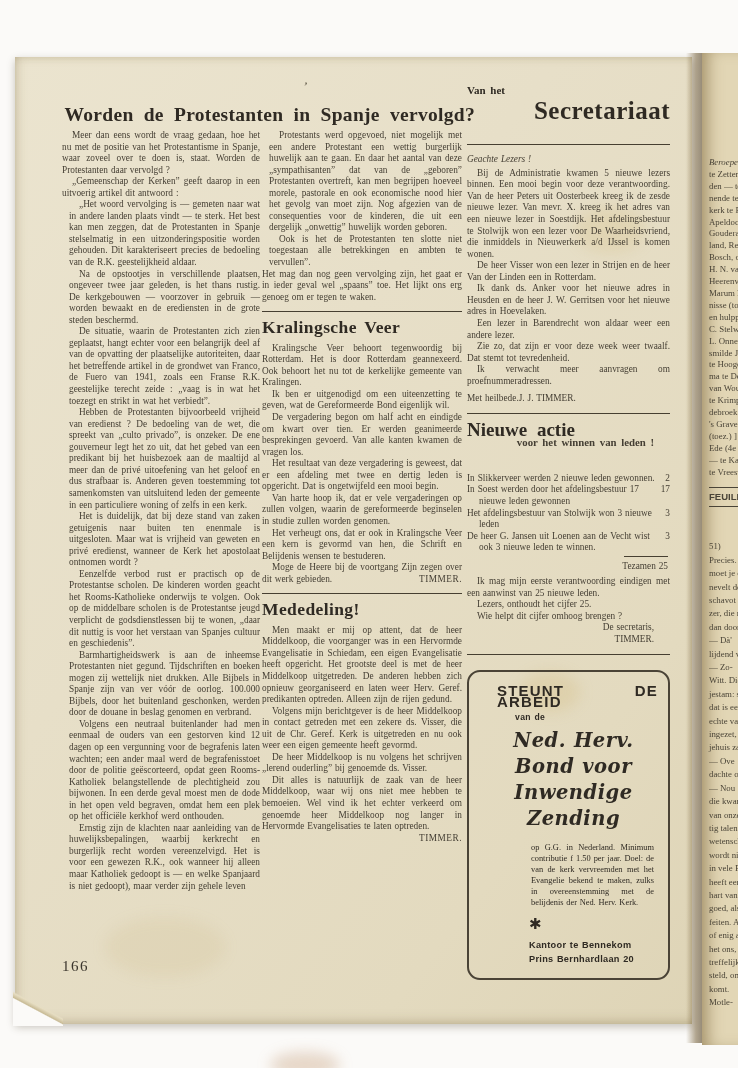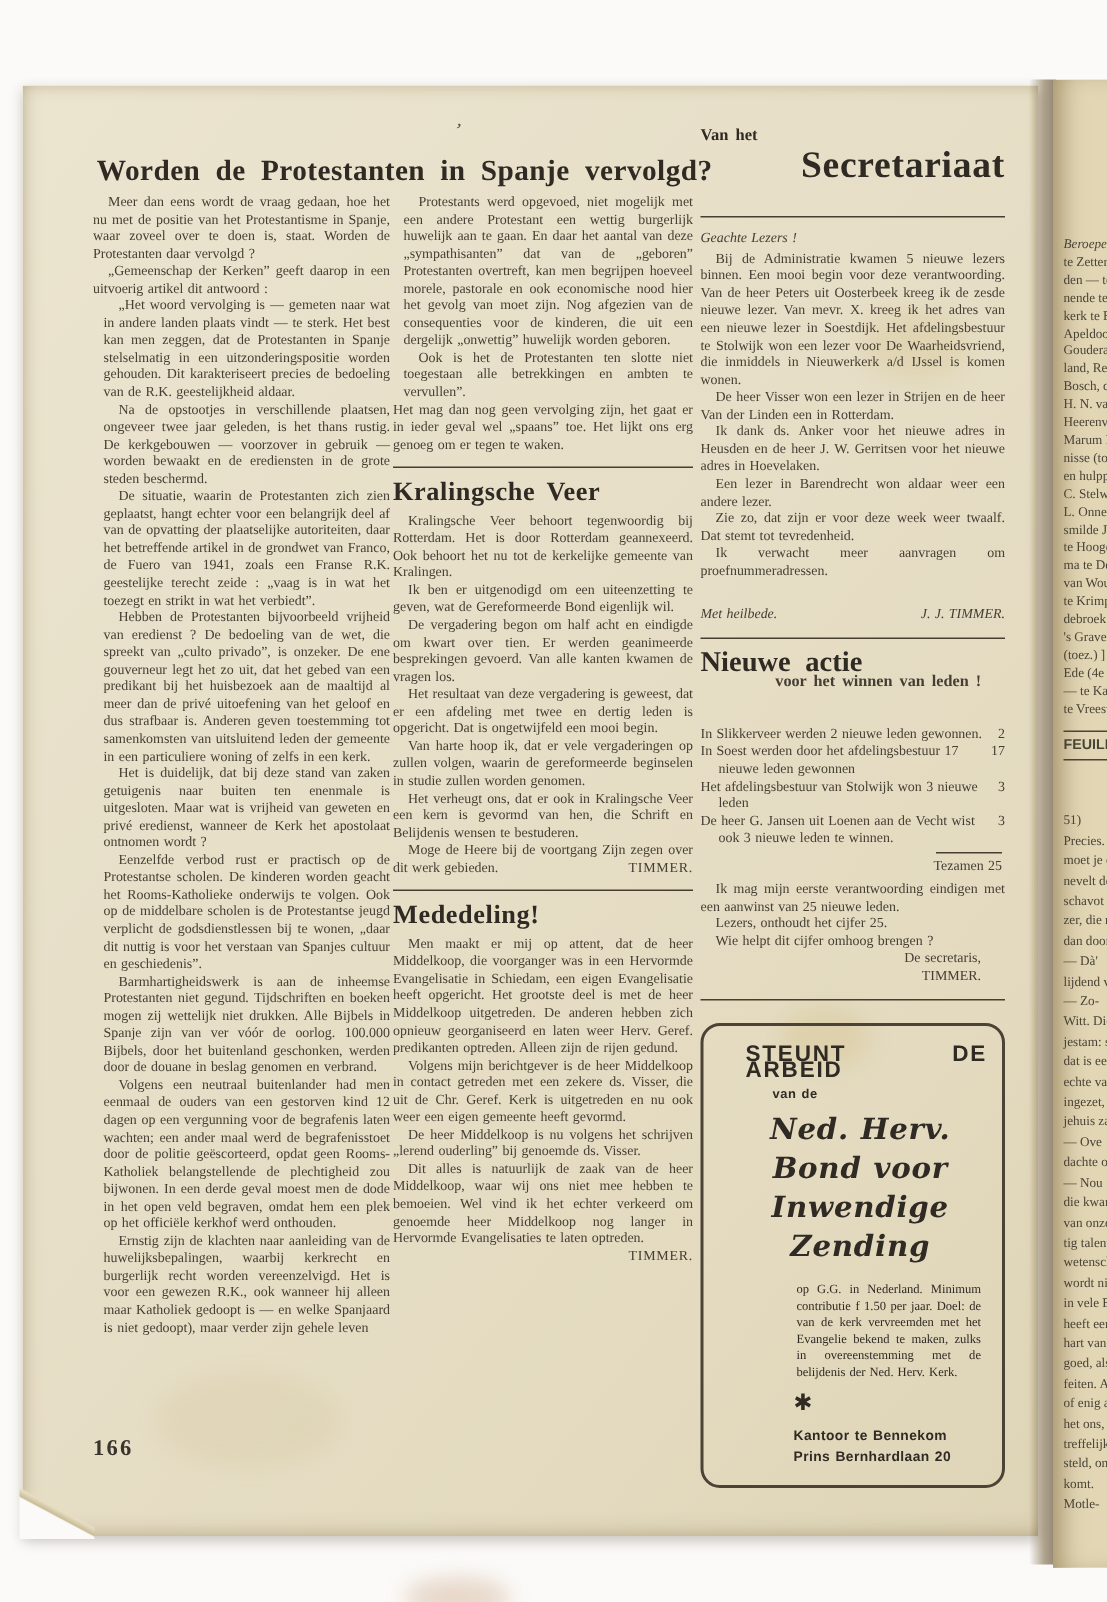--- a/index.html
+++ b/index.html
@@ -37,21 +37,21 @@
   .headline{position:absolute;left:48px;top:34px;width:412px;text-align:right;
      font-size:19.5px;color:#2f2a23;word-spacing:5px;letter-spacing:.3px;}
   .ink-mark{position:absolute;left:288px;top:22px;font-size:13px;color:#5a5342;transform:rotate(14deg);}
   .sect-title{font-size:17.5px;color:#2f2a23;margin:1px 0 9px;letter-spacing:.4px;word-spacing:3px;}
   
   .kicker{font-weight:700;font-size:11px;text-align:left;color:#2f2a23;word-spacing:2px;}
   .sec-title{font-size:25px;font-weight:700;text-align:right;letter-spacing:.5px;
      word-spacing:2px;color:#2f2a23;margin-top:0;line-height:27px;}
   .sec-rule{border:none;border-top:1.3px solid #463f31;margin:5px 0 9px;}
   .salutation{font-style:italic;text-indent:0;margin-bottom:2px;}
-  .closing-row{display:flex;justify-content:space-between;margin-top:18px;font-style:italic;}
+  .closing-row{display:flex;justify-content:flex-start;margin-top:6px;}
   .closing-row span{text-indent:0;}
   
   .na-title{text-align:left;font-size:19px;font-weight:700;word-spacing:5px;color:#2f2a23;margin:2px 0 2px;}
   .na-sub{text-align:center;font-weight:700;font-size:10.8px;padding-left:34px;word-spacing:2px;margin-bottom:24px;}
   .action-item{padding-left:12px;text-indent:-12px;text-align:left;}
   .action-item .cnt{float:right;text-indent:0;}
   .sum-rule{border:none;border-top:1.2px solid #463f31;width:44px;margin:2px 2px 2px auto;}
   .total{text-align:right;text-indent:0;margin:4px 2px 4px 0;}
   .signoff{text-align:right;text-indent:0;margin-right:16px;}
   
@@ -59,21 +59,21 @@
   .ad-line1{font-family:"Liberation Sans",sans-serif;font-weight:700;font-size:15px;
      letter-spacing:1.2px;word-spacing:9px;padding-left:8px;}
   .ad-line2{font-family:"Liberation Sans",sans-serif;font-weight:700;font-size:8.6px;
      padding-left:26px;margin:4px 0 5px;letter-spacing:.4px;}
   .ad-script{font-family:"DejaVu Serif",serif;font-style:italic;font-weight:700;
      font-size:19.5px;text-align:center;line-height:26px;letter-spacing:.5px;}
   .ad-body{font-size:8.4px;line-height:10.9px;text-align:justify;margin:11px 4px 0 42px;text-indent:0;}
   .ad-star{font-size:15px;margin:10px 0 9px 40px;}
   .ad-addr{font-family:"Liberation Sans",sans-serif;font-weight:700;font-size:9.2px;
      line-height:13.5px;margin-left:40px;letter-spacing:.3px;}
-  .pagenum{position:absolute;left:47px;top:901px;font-size:15px;font-weight:700;
+  .pagenum{position:absolute;left:47px;top:901px;font-size:15px;font-weight:400;
      letter-spacing:1.5px;color:#3a352c;}
   
   .frag{position:absolute;left:7px;top:104px;width:40px;font-size:8.8px;line-height:11.9px;
      color:#4a4437;white-space:nowrap;}
   .frag p{text-indent:0;margin:0;white-space:nowrap;}
   .beroepen-label{font-style:italic;}
   .feuille-hdr{font-family:"Liberation Sans",sans-serif;font-weight:700;font-size:9.5px;
      border-top:1.5px solid #4a4437;border-bottom:1.5px solid #4a4437;padding:3px 0;
      margin:9px 0 0;width:60px;}
   .feuille-lines{margin-top:33px;line-height:13.4px;}

